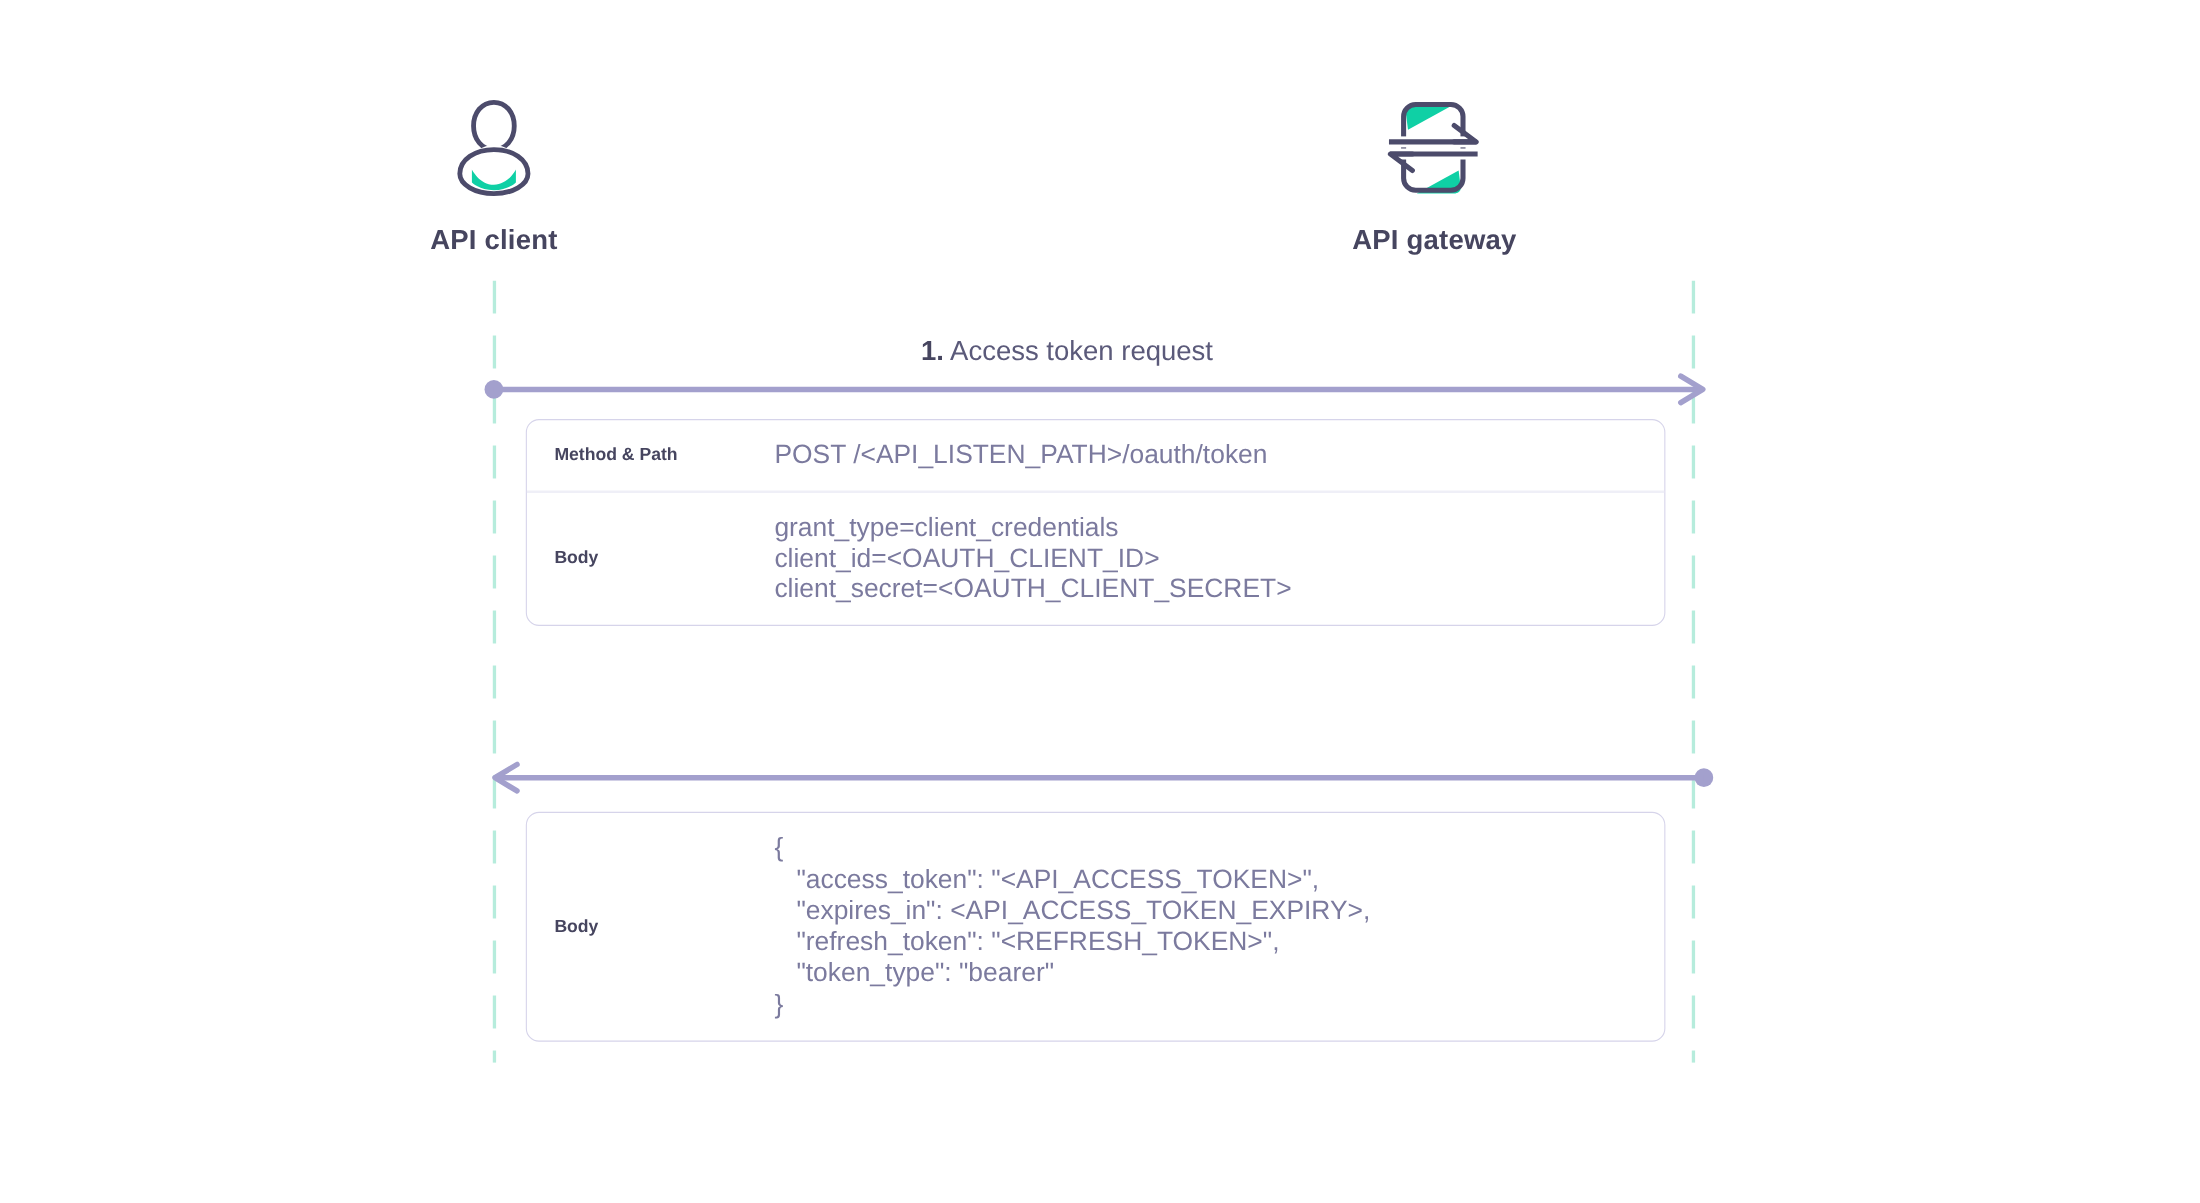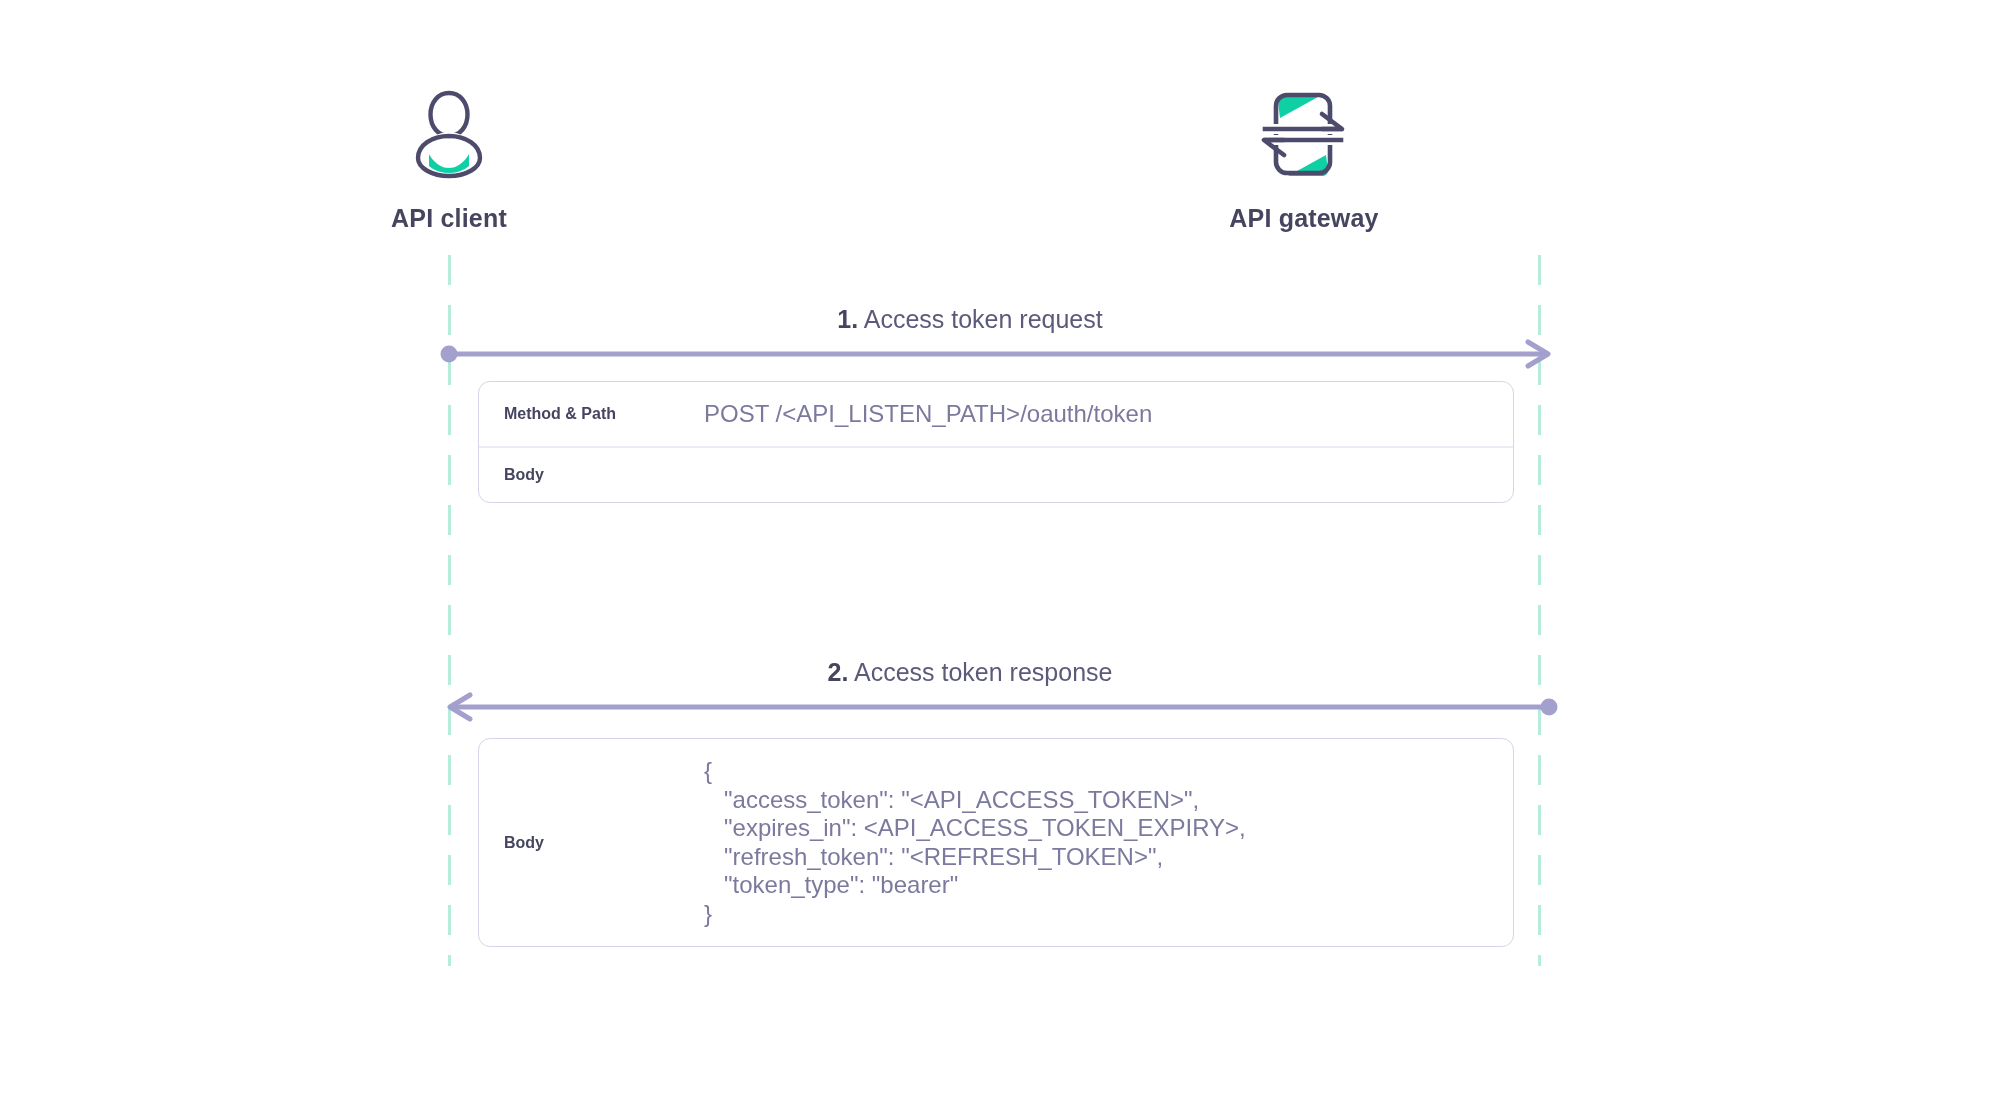--- a/index.html
+++ b/index.html
@@ -180,27 +180,26 @@
 
   <div class="card" id="card-1">
     <div class="card-row">
       <div class="row-key">Method &amp; Path</div>
       <div class="row-value">POST /&lt;API_LISTEN_PATH&gt;/oauth/token</div>
     </div>
     <div class="card-row">
     </div>
     <div class="card-row">
       <div class="row-key">Body</div>
-    </div>
-  </div>
-
-  <div class="message-label" id="label-2">
-    <span class="step-num">2.</span>
-    <span>Access token response</span>
-  </div>
+      <div class="row-value">grant_type=client_credentials
+client_id=&lt;OAUTH_CLIENT_ID&gt;
+client_secret=&lt;OAUTH_CLIENT_SECRET&gt;</div>
+    </div>
+  </div>
+
   <div class="arrow-wrap" id="arrow-2">
     <svg width="1118" height="30" viewBox="0 0 1118 30" aria-hidden="true">
       <circle cx="1109" cy="15" r="8.5" fill="#a3a0cd"></circle>
       <line x1="1109" y1="15" x2="14" y2="15" stroke="#a3a0cd" stroke-width="5"></line>
       <path d="M30 3 L10 15 L30 27" fill="none" stroke="#a3a0cd" stroke-width="5" stroke-linecap="round" stroke-linejoin="round"></path>
     </svg>
   </div>
 
   <div class="card" id="card-2">
     <div class="card-row">

